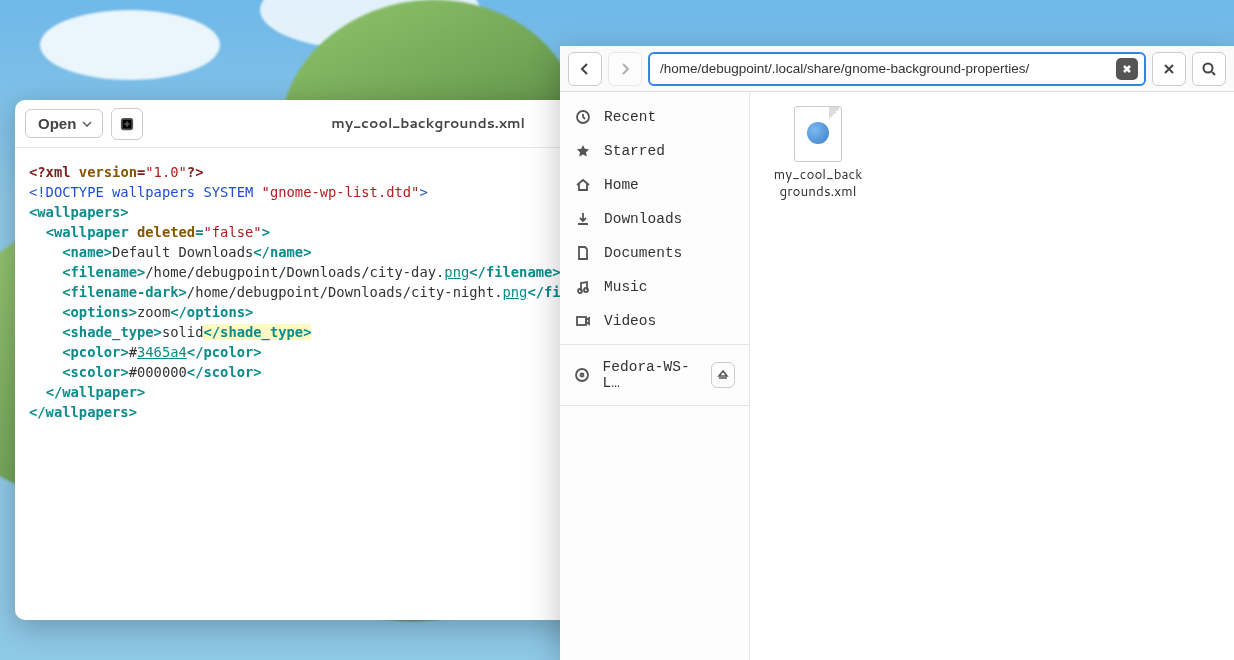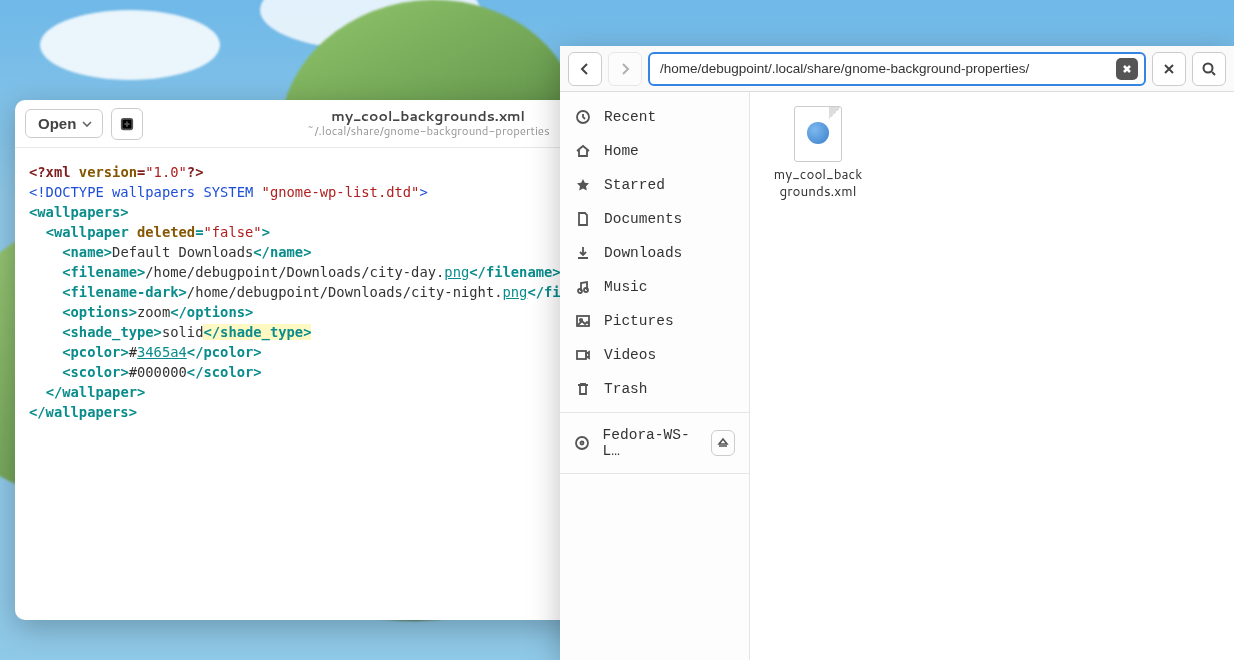--- a/index.html
+++ b/index.html
@@ -133,21 +133,20 @@
         </svg>
     </button>
     <button class="newtab-btn">
       <svg viewBox="0 0 16 16">
           <rect x="2" y="2" width="12" height="12" rx="2"></rect>
           <path d="M8 5v6M5 8h6"></path>
         </svg>
     </button>
     <div class="title-area">
       <span class="title-main">my_cool_backgrounds.xml</span>
-      <span class="title-sub">~/.local/share/gnome-background-properties</span>
     </div>
   </div>
   <div class="editor-body"><span class="decl">&lt;?xml </span><span class="attr">version</span><span class="decl">=</span><span class="str">"1.0"</span><span class="decl">?&gt;</span>
 <span class="ent">&lt;!DOCTYPE wallpapers SYSTEM </span><span class="str">"gnome-wp-list.dtd"</span><span class="ent">&gt;</span>
 <span class="tag">&lt;wallpapers&gt;</span>
   <span class="tag">&lt;wallpaper </span><span class="attr">deleted</span><span class="tag">=</span><span class="str">"false"</span><span class="tag">&gt;</span>
     <span class="tag">&lt;name&gt;</span><span>Default Downloads</span><span class="tag">&lt;/name&gt;</span>
     <span class="tag">&lt;filename&gt;</span><span>/home/debugpoint/Downloads/city-day.</span><span class="link">png</span><span class="tag">&lt;/filename&gt;</span>
     <span class="tag">&lt;filename-dark&gt;</span><span>/home/debugpoint/Downloads/city-night.</span><span class="link">png</span><span class="tag">&lt;/filen</span>
     <span class="tag">&lt;options&gt;</span><span>zoom</span><span class="tag">&lt;/options&gt;</span>
@@ -198,85 +197,67 @@
             <svg viewBox="0 0 16 16">
               <circle cx="8" cy="8" r="6"></circle>
               <path d="M8 5v3l2 2"></path>
             </svg>
           </span>
         <span>Recent</span>
       </div>
       <div class="side-item">
         <span class="ico">
             <svg viewBox="0 0 16 16">
+              <path d="M8 2l1.8 3.8 4.2.5-3 3 .8 4.1L8 11.6 4.2 13.4 5 9.3l-3-3 4.2-.5z" fill="#555" stroke="none"></path>
+            </svg>
+          </span>
+        <span>Starred</span>
+      </div>
+      <div class="side-item">
+        <span class="ico">
+            <svg viewBox="0 0 16 16">
               <path d="M2 8l6-5 6 5M4 7v6h8V7"></path>
             </svg>
           </span>
         <span>Home</span>
       </div>
       <div class="side-item">
         <span class="ico">
             <svg viewBox="0 0 16 16">
-              <path d="M8 2l1.8 3.8 4.2.5-3 3 .8 4.1L8 11.6 4.2 13.4 5 9.3l-3-3 4.2-.5z" fill="#555" stroke="none"></path>
-            </svg>
-          </span>
-        <span>Starred</span>
+              <path d="M8 2v8M5 7l3 3 3-3M3 13h10"></path>
+            </svg>
+          </span>
+        <span>Downloads</span>
       </div>
       <div class="side-item">
         <span class="ico">
             <svg viewBox="0 0 16 16">
               <path d="M4 2h6l2 2v10H4z"></path>
             </svg>
           </span>
         <span>Documents</span>
-      </div>
-      <div class="side-item">
-        <span class="ico">
-            <svg viewBox="0 0 16 16">
-              <path d="M8 2v8M5 7l3 3 3-3M3 13h10"></path>
-            </svg>
-          </span>
-        <span>Downloads</span>
       </div>
       <div class="side-item">
         <span class="ico">
             <svg viewBox="0 0 16 16">
               <path d="M6 12V4l6-1v8"></path>
               <circle cx="5" cy="12" r="2"></circle>
               <circle cx="11" cy="11" r="2"></circle>
             </svg>
           </span>
         <span>Music</span>
       </div>
       <div class="side-item">
         <span class="ico">
             <svg viewBox="0 0 16 16">
-              <rect x="2" y="3" width="12" height="10"></rect>
-              <circle cx="6" cy="7" r="1.2"></circle>
-              <path d="M3 12l4-4 3 3 2-2 2 2"></path>
-            </svg>
-          </span>
-        <span>Pictures</span>
-      </div>
-      <div class="side-item">
-        <span class="ico">
-            <svg viewBox="0 0 16 16">
               <rect x="2" y="4" width="9" height="8"></rect>
               <path d="M11 7l3-2v6l-3-2z"></path>
             </svg>
           </span>
         <span>Videos</span>
-      </div>
-      <div class="side-item">
-        <span class="ico">
-            <svg viewBox="0 0 16 16">
-              <path d="M3 4h10M5 4v9h6V4M6 4V3h4v1"></path>
-            </svg>
-          </span>
-        <span>Trash</span>
       </div>
       <div class="side-sep"></div>
       <div class="side-item">
         <span class="ico">
             <svg viewBox="0 0 16 16">
               <circle cx="8" cy="8" r="6"></circle>
               <circle cx="8" cy="8" r="1.5"></circle>
             </svg>
           </span>
         <span>Fedora-WS-L…</span>

